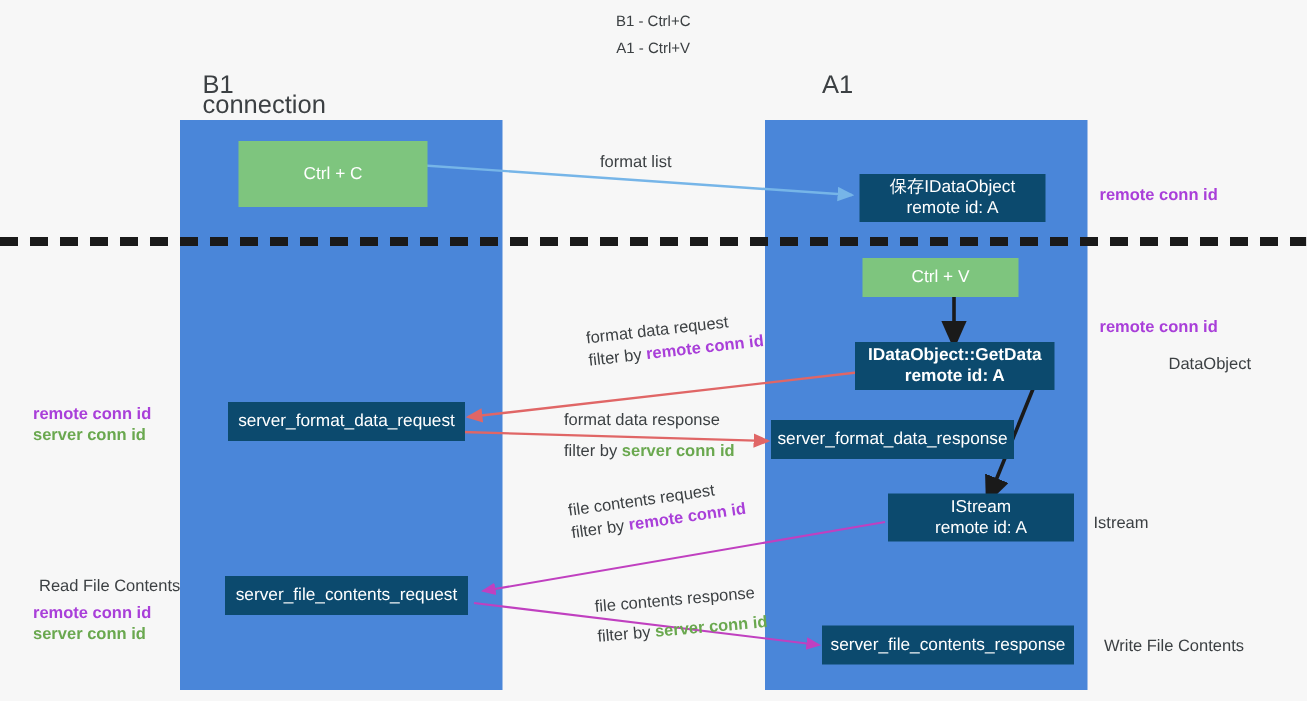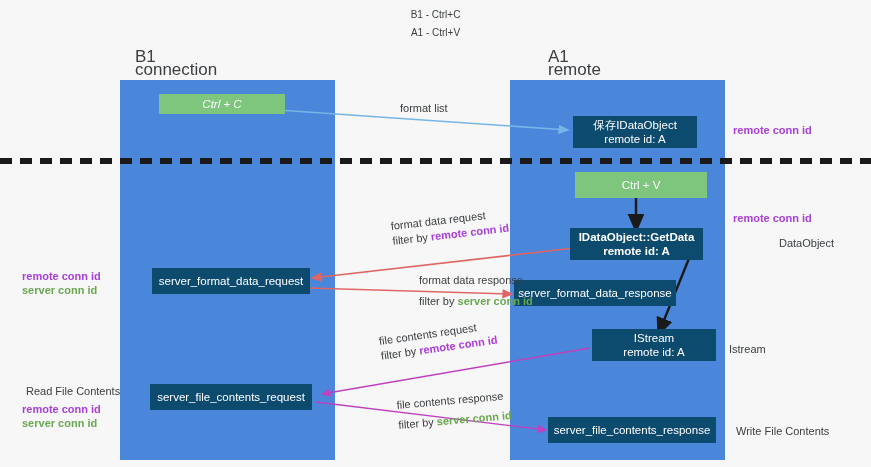--- a/index.html
+++ b/index.html
@@ -114,21 +114,20 @@
     <div>B1 - Ctrl+C</div>
     <div>A1 - Ctrl+V</div>
   </div>
 
   <div class="col-head" style="left:135px; top:50px;">
     <span>B1</span>
     <span class="l2">connection</span>
   </div>
   <div class="col-head" style="left:548px; top:50px;">
     <span>A1</span>
-    <span class="l2">remote</span>
   </div>
 
   <div class="lane" style="left:120px; top:80px; width:215px; height:380px;"></div>
   <div class="lane" style="left:510px; top:80px; width:215px; height:380px;"></div>
 
   <svg class="arrows">
     <defs>
       <marker id="ah-blue" markerWidth="7" markerHeight="7" refX="6" refY="3.0" orient="auto">
         <path d="M0,0 L7,3 L0,6 z" fill="#76b5e8"></path>
       </marker>
@@ -151,30 +150,30 @@
 
     <line x1="308" y1="288" x2="512" y2="294" stroke="#e06666" stroke-width="1.6" marker-end="url(#ah-red)"></line>
 
     <line x1="690" y1="256" x2="660" y2="330" stroke="#1a1a1a" stroke-width="2.4" marker-end="url(#ah-black)"></line>
 
     <line x1="590" y1="348" x2="322" y2="394" stroke="#c040c0" stroke-width="1.4" marker-end="url(#ah-mag)"></line>
 
     <line x1="316" y1="402" x2="546" y2="430" stroke="#c040c0" stroke-width="1.4" marker-end="url(#ah-mag)"></line>
   </svg>
 
-  <div class="box green" style="left:159px; top:94px; width:126px; height:20px;font-style:italic;">
+  <div class="box green" style="left:159px; top:94px; width:126px; height:44px;">
     <span>Ctrl + C</span>
   </div>
 
   <div class="box orange" style="left:573px; top:116px; width:124px; height:32px;">
     <span>保存IDataObject</span>
     <span>remote id: A</span>
   </div>
 
-  <div class="box green" style="left:575px; top:172px; width:132px; height:26px;">
+  <div class="box green" style="left:575px; top:172px; width:104px; height:26px;">
     <span>Ctrl + V</span>
   </div>
 
   <div class="box orange" style="left:570px; top:228px; width:133px; height:32px;font-weight:bold;">
     <span>IDataObject::GetData</span>
     <span>remote id: A</span>
   </div>
 
   <div class="box orange" style="left:514px; top:280px; width:162px; height:26px;">
     <span>server_format_data_response</span>
@@ -199,21 +198,21 @@
 
   <div class="dashed-sep"></div>
 
   <div class="edge-label" style="left:400px; top:101px;">format list</div>
 
   <div class="edge-label" style="left:390px; top:219px; transform: rotate(-6.5deg);">
     <div>format data request</div>
     <div><span>filter by </span><b class="purple">remote conn id</b></div>
   </div>
 
-  <div class="edge-label" style="left:376px; top:273px;margin-left:43px;">
+  <div class="edge-label" style="left:376px; top:273px;">
     <div>format data response</div>
     <div style="margin-top:6px"><span>filter by </span><b class="green">server conn id</b></div>
   </div>
 
   <div class="edge-label" style="left:378px; top:334px; transform: rotate(-8deg);">
     <div>file contents request</div>
     <div><span>filter by </span><b class="purple">remote conn id</b></div>
   </div>
 
   <div class="edge-label" style="left:396px; top:398px; transform: rotate(-5deg);">

